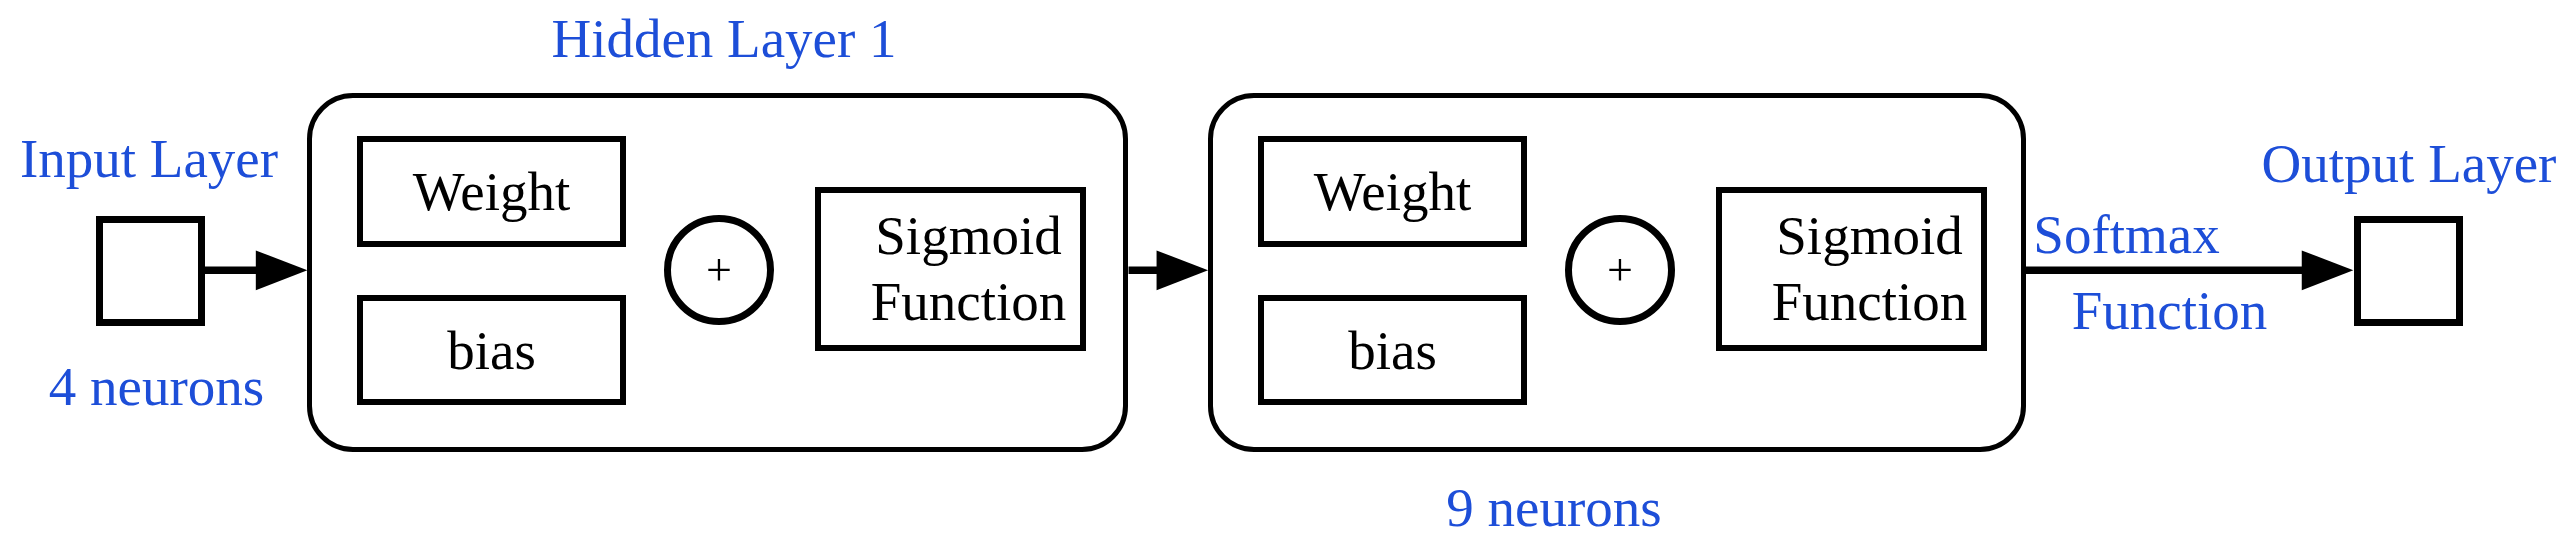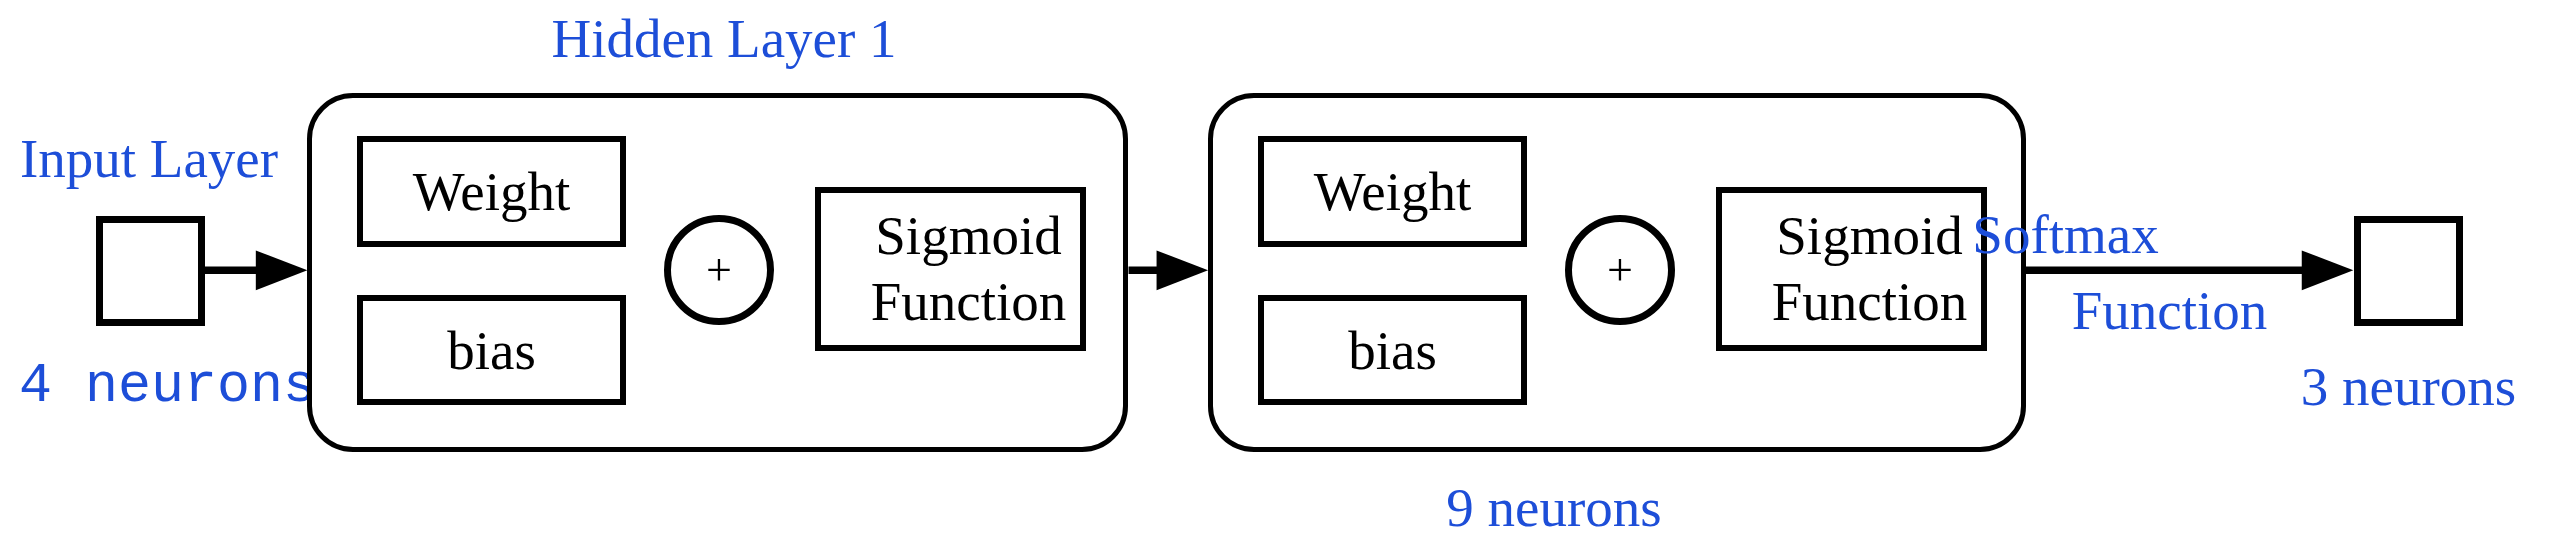--- a/index.html
+++ b/index.html
@@ -99,21 +99,21 @@
     <line x1="2068" y1="259" x2="2151" y2="319" stroke="#000000" stroke-width="9"></line>
     <line x1="2068" y1="476" x2="2151" y2="416" stroke="#000000" stroke-width="9"></line>
     <line x1="2271" y1="367" x2="2335" y2="367" stroke="#000000" stroke-width="10"></line>
 
     <line x1="2750" y1="367" x2="3130" y2="367" stroke="#000000" stroke-width="10"></line>
     <polygon points="3195,367 3125,340 3125,394" fill="#000000"></polygon>
   </svg>
 
   <div class="label" style="left:1.5px; top:131px; width:295px;">Input Layer</div>
   <div class="square" style="left:96px; top:216px; width:109px; height:110px;"></div>
-  <div class="label" style="left:19px; top:359px; width:295px;font-family:Liberation Mono, monospace;">4 neurons</div>
+  <div class="label" style="left:9px; top:359px; width:295px;">4 neurons</div>
 
   <div class="label" style="left:466px; top:11px; width:516px;">Hidden Layer 1</div>
   <div class="round-box" style="left:307px; top:93px; width:821px; height:359px;"></div>
   <div class="rect-box" style="left:357px; top:136px; width:269px; height:111px;">
     <span>Weight</span>
   </div>
   <div class="rect-box" style="left:357px; top:295px; width:269px; height:110px;">
     <span>bias</span>
   </div>
   <div class="circle" style="left:664px; top:215px; width:110px; height:110px;">
@@ -133,20 +133,20 @@
   </div>
   <div class="circle" style="left:1565px; top:215px; width:110px; height:110px;">
     <span class="plus">+</span>
   </div>
   <div class="rect-box two-line" style="left:1716px; top:187px; width:271px; height:164px;">
     <span class="tl">Sigmoid</span>
     <span class="tl">Function</span>
   </div>
   <div class="label" style="left:1296px; top:480px; width:516px;">9 neurons</div>
 
-  <div class="label" style="left:1918px; top:207px; width:295px;">Softmax</div>
+  <div class="label" style="left:1979px; top:207px; width:295px;">Softmax</div>
   <div class="label" style="left:2022px; top:283px; width:295px;">Function</div>
 
+  <div class="label" style="left:2253px; top:136px; width:312px;">Output Layer</div>
   <div class="square" style="left:2354px; top:216px; width:109px; height:110px;"></div>
-  <div class="label" style="left:2261px; top:359px; width:295px;">3 neurons</div>
 
 </div>
 
 
 </body></html>

